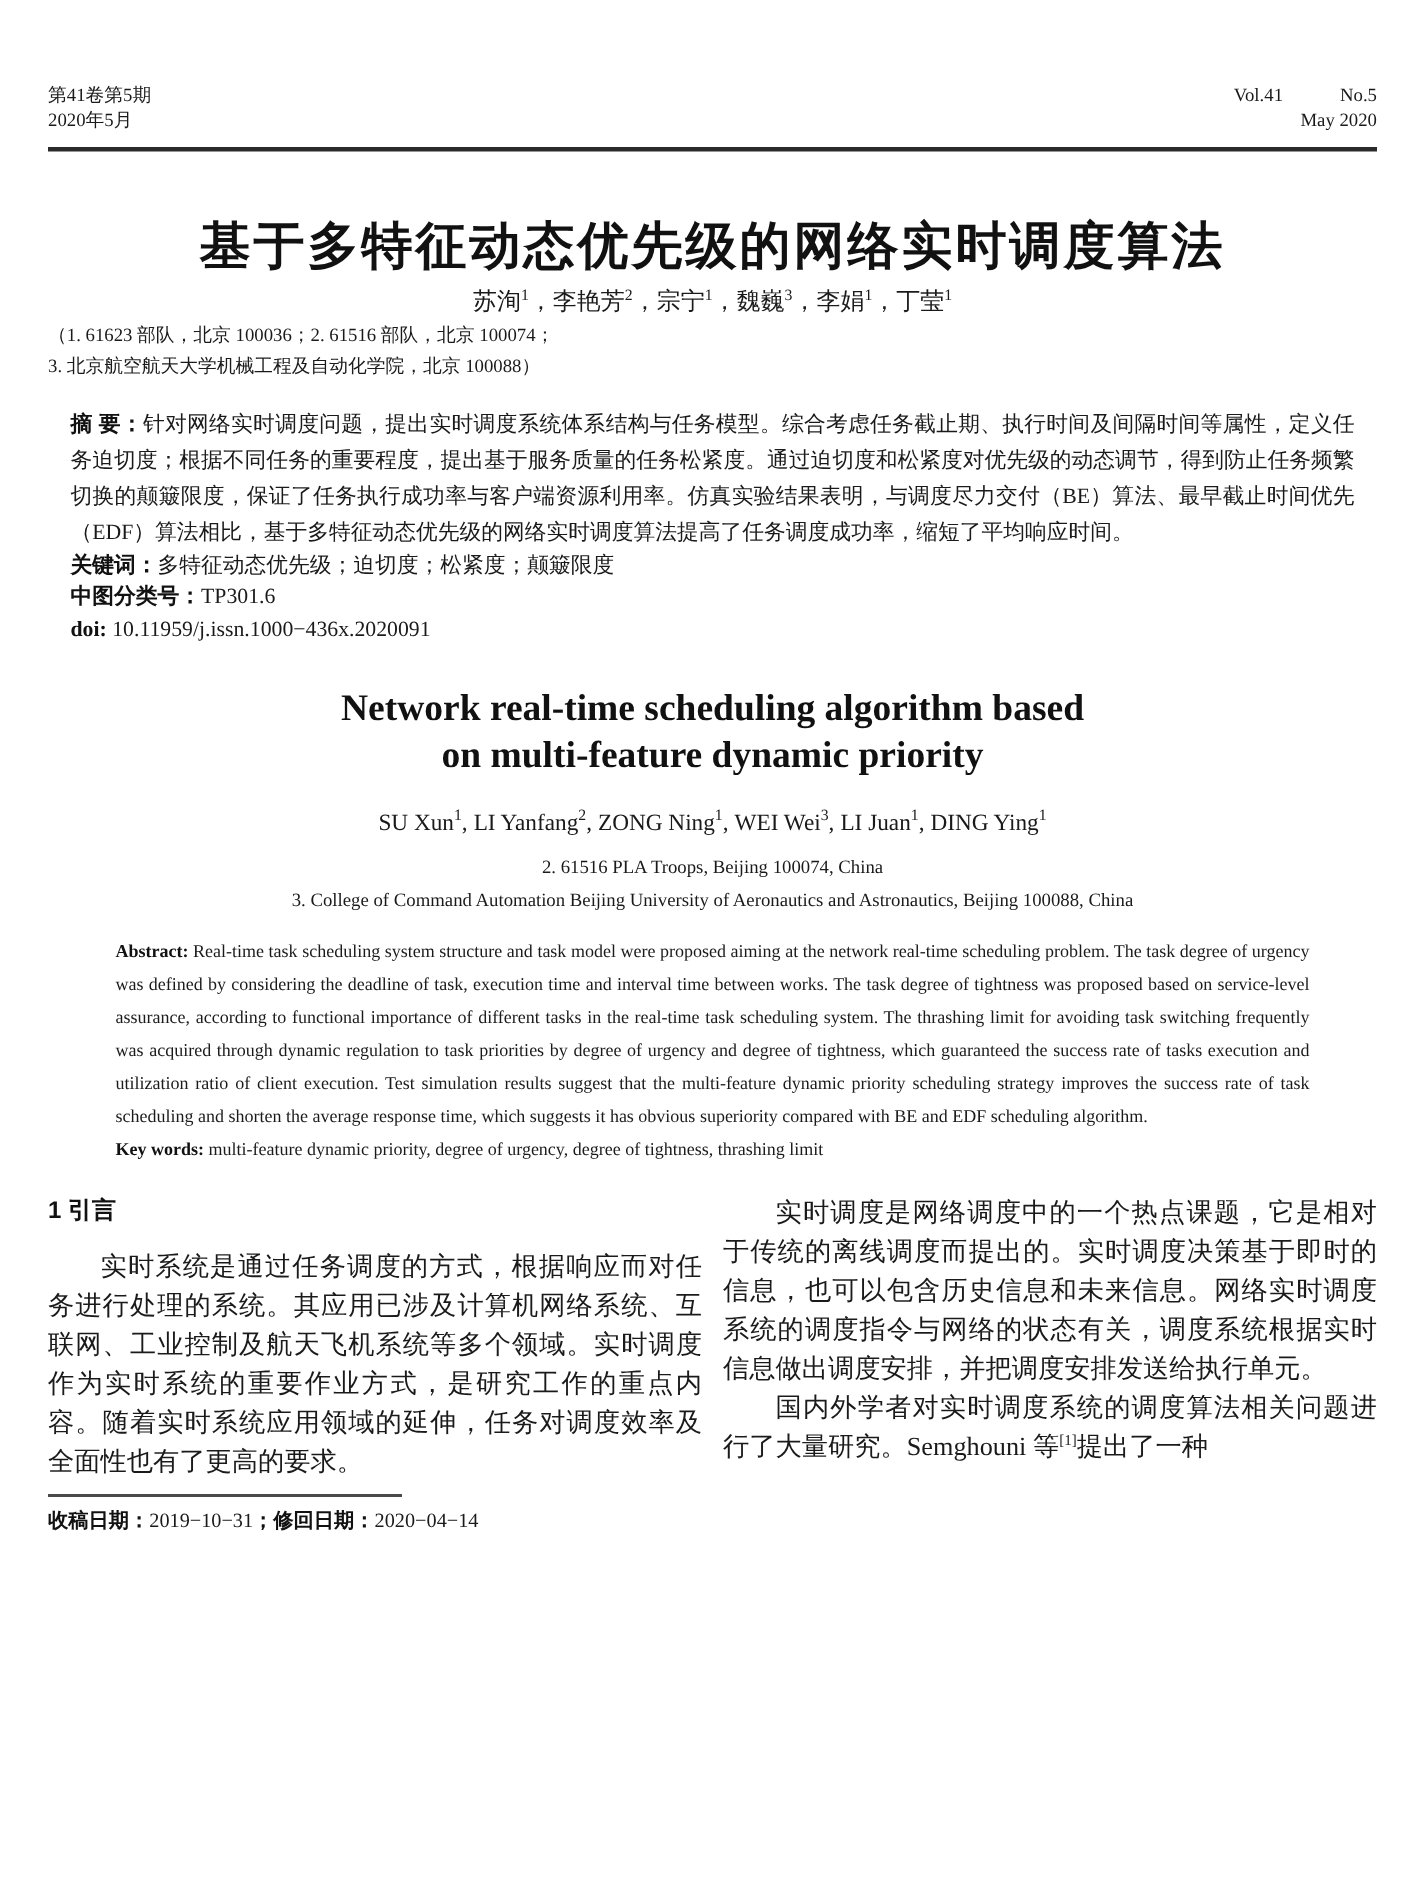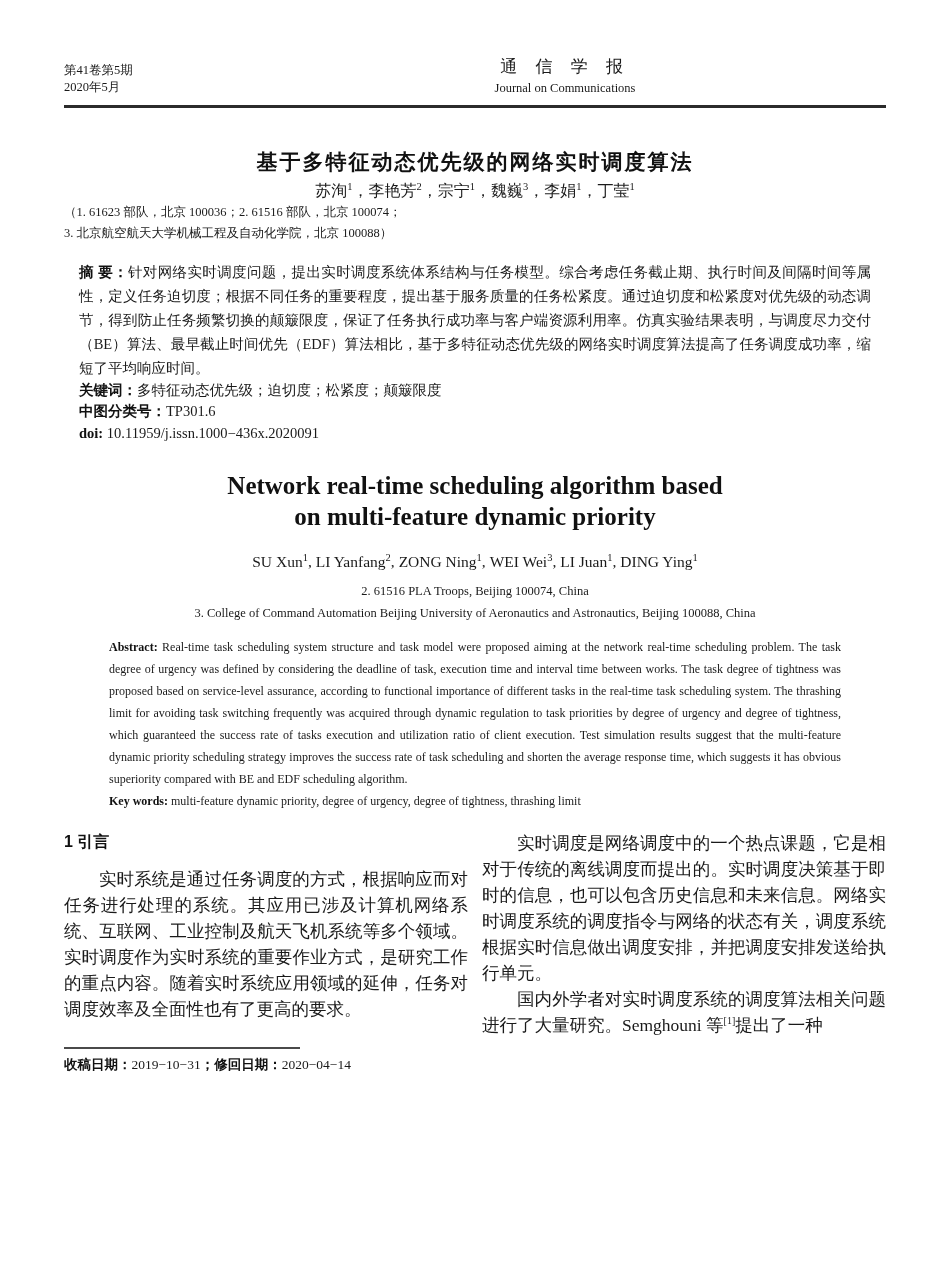--- a/index.html
+++ b/index.html
@@ -1,41 +1,41 @@
 <!DOCTYPE html>
 <html lang="zh"><head>
 <meta charset="utf-8">
 <style>
   html,body { margin:0; padding:0; background:#ffffff; }
   .page {
     position:relative;
     width:950px; height:1080px;
     box-sizing:border-box;
     margin:0 auto;
-    padding:55px 64px 0;
+    padding:55px 32px 0;
     background:#ffffff;
     color:#1a1a1a;
     font-family:"Liberation Serif", serif;
     overflow:hidden;
   }
   
   .hdr { display:flex; justify-content:space-between; align-items:flex-end; }
   .hdr-left, .hdr-right { font-size:12.5px; line-height:17px; width:180px; }
   .hdr-right { text-align:right; }
   .hdr-volno { display:flex; justify-content:flex-end; gap:38px; }
   .hdr-center { text-align:center; flex:1; }
   .j-cn { font-size:17px; letter-spacing:7px; font-weight:500; }
   .j-en { font-size:12.5px; margin-top:3px; }
   .hdr-rule { height:2.5px; background:#2b2b2b; margin-top:9px; }
 
   
   .cn-title {
     margin:40px 0 0; text-align:center;
     font-family:"Liberation Sans", sans-serif;
-    font-size:21px; font-weight:700; letter-spacing:2px; color:#111;
+    font-size:34px; font-weight:700; letter-spacing:2px; color:#111;
   }
   .cn-authors { margin-top:4px; text-align:center; font-size:16px; line-height:22px; }
   sup { font-size:10.5px; line-height:0; }
   .cn-affil { text-align:left; font-size:12.5px; line-height:21px; }
 
   .cn-abstract { margin:16px 15px 0; font-size:14.5px; }
   .cn-abstract p { margin:0; }
   .abs-p  { line-height:24px; text-align:justify; }
   .meta-p { line-height:21.5px; }
   .lbl { font-family:"Liberation Sans", sans-serif; font-weight:700; color:#111; }
@@ -67,23 +67,26 @@
 </head>
 <body>
 
 <div class="page">
 
   <div class="hdr">
     <div class="hdr-left">
       <div>第41卷第5期</div>
       <div>2020年5月</div>
     </div>
-    <div class="hdr-center">
-      <div class="j-cn">通 信 学 报</div>
-      <div class="j-en">Journal on Communications</div>
+    <div class="hdr-right">
+      <div class="hdr-volno">
+        <span>Vol.41</span>
+        <span>No.5</span>
+      </div>
+      <div>May 2020</div>
     </div>
   </div>
   <div class="hdr-rule"></div>
 
   <h1 class="cn-title">基于多特征动态优先级的网络实时调度算法</h1>
 
   <div class="cn-authors">
     <span><span>苏洵</span><sup>1</sup></span><span>，</span><span><span>李艳芳</span><sup>2</sup></span><span>，</span><span><span>宗宁</span><sup>1</sup></span><span>，</span><span><span>魏巍</span><sup>3</sup></span><span>，</span><span><span>李娟</span><sup>1</sup></span><span>，</span><span><span>丁莹</span><sup>1</sup></span>
   </div>
 

